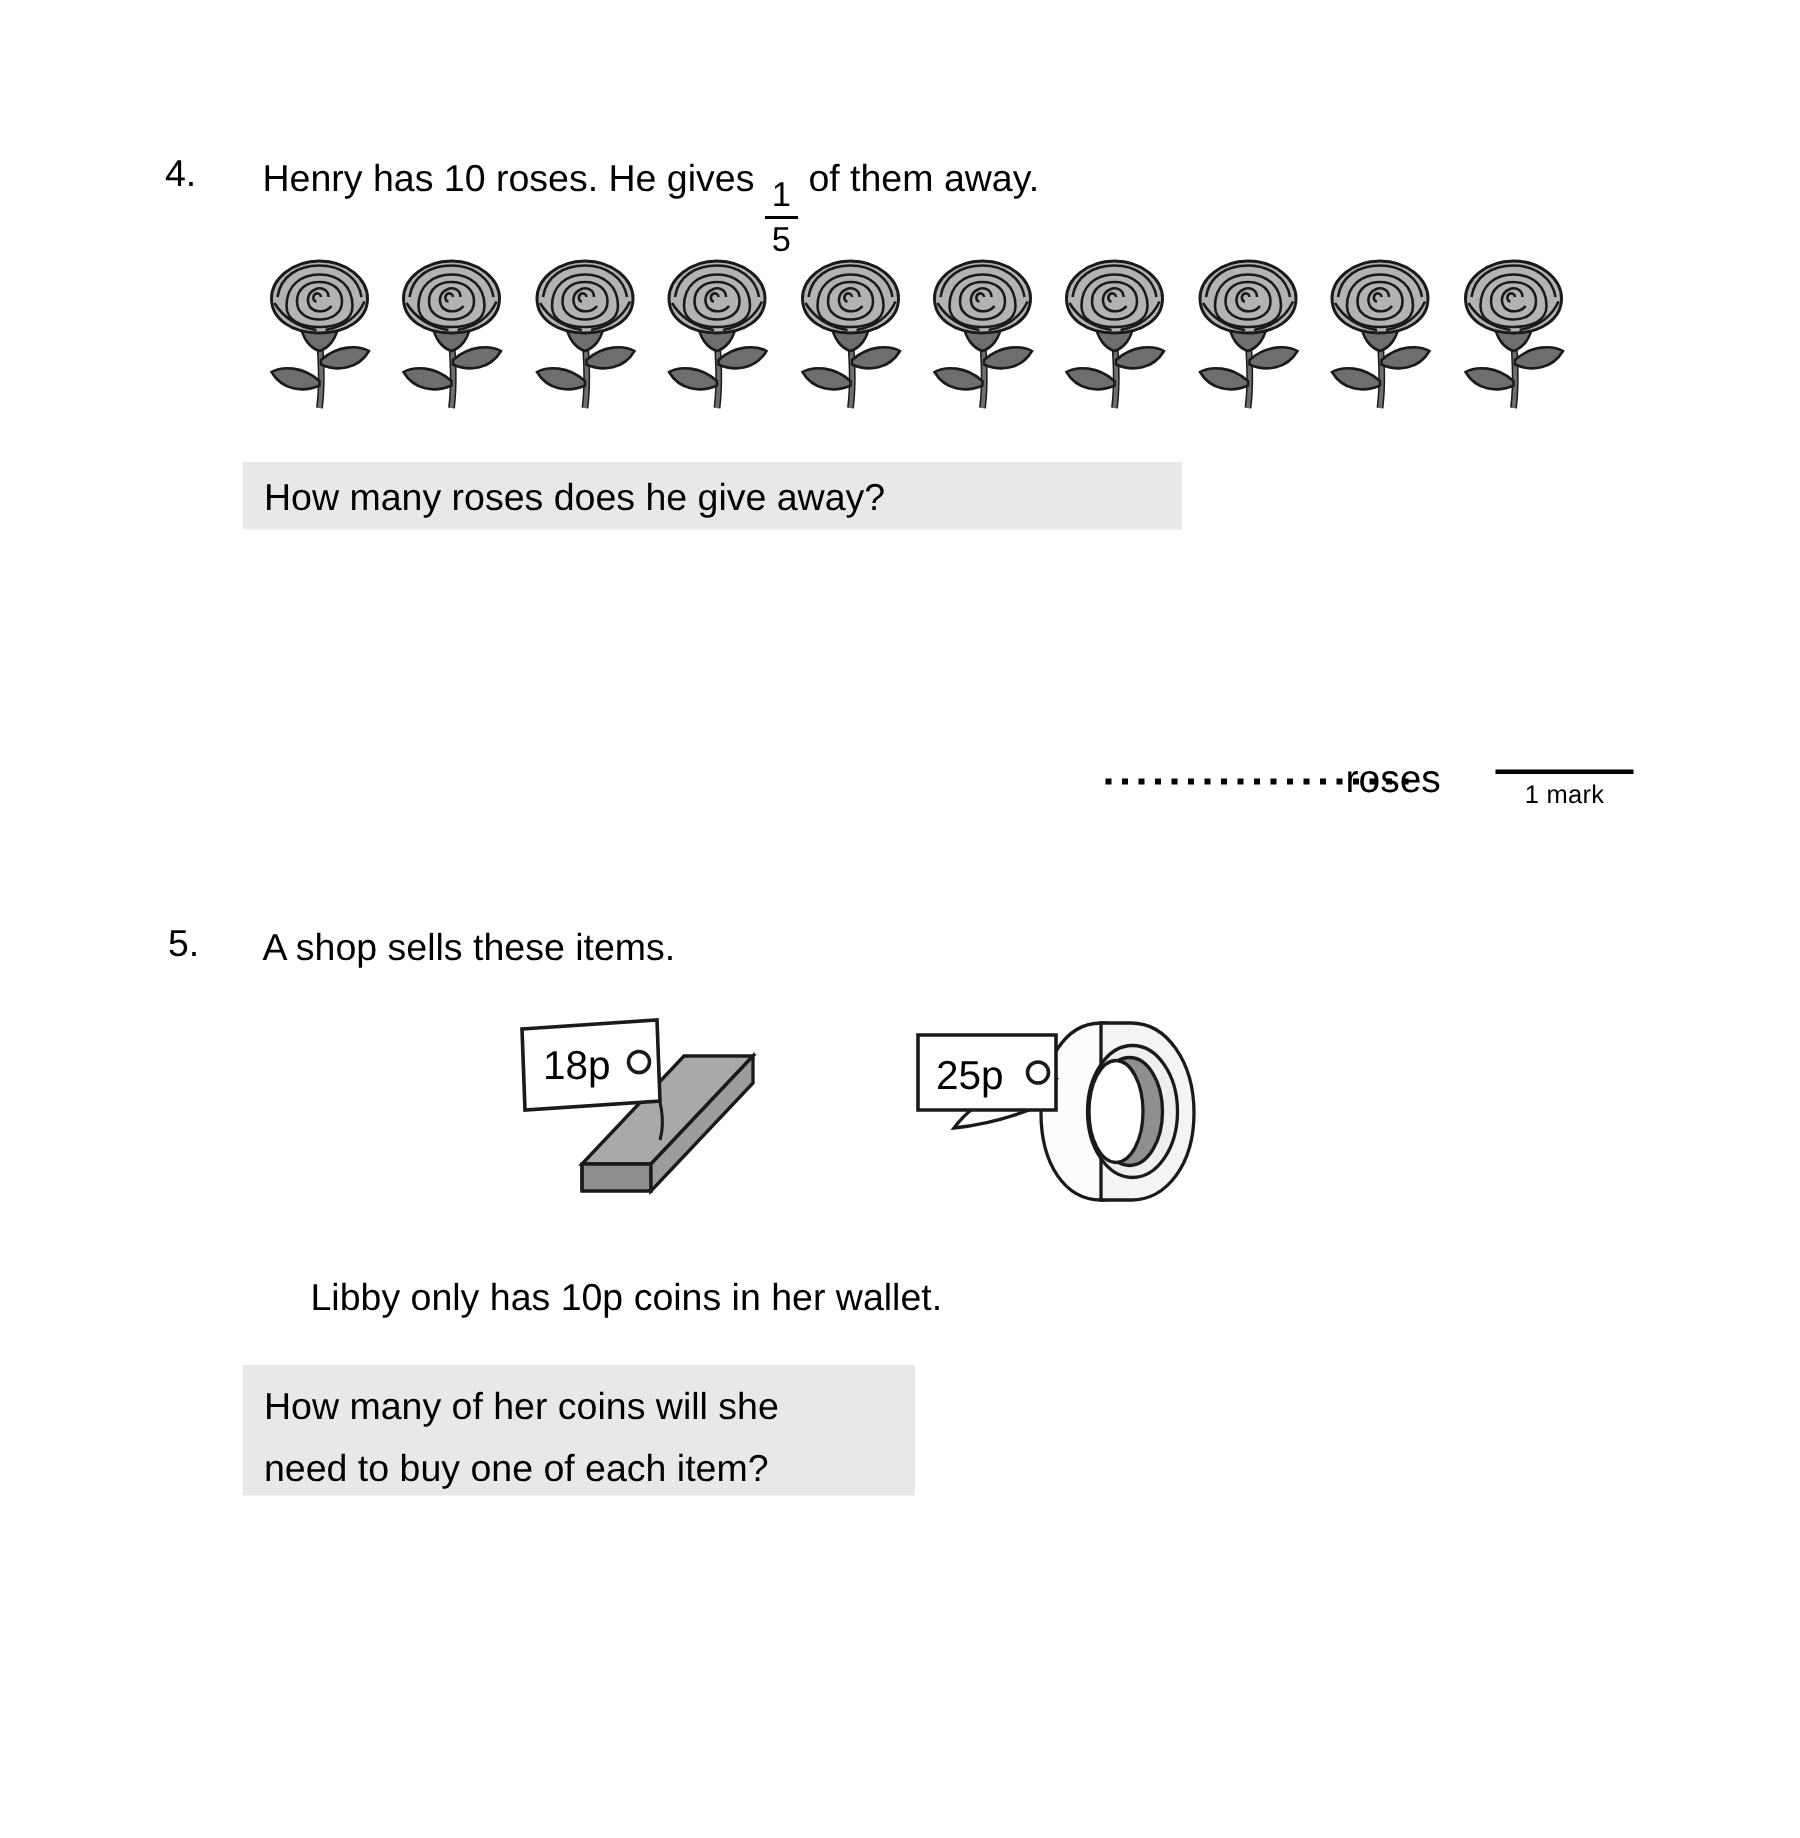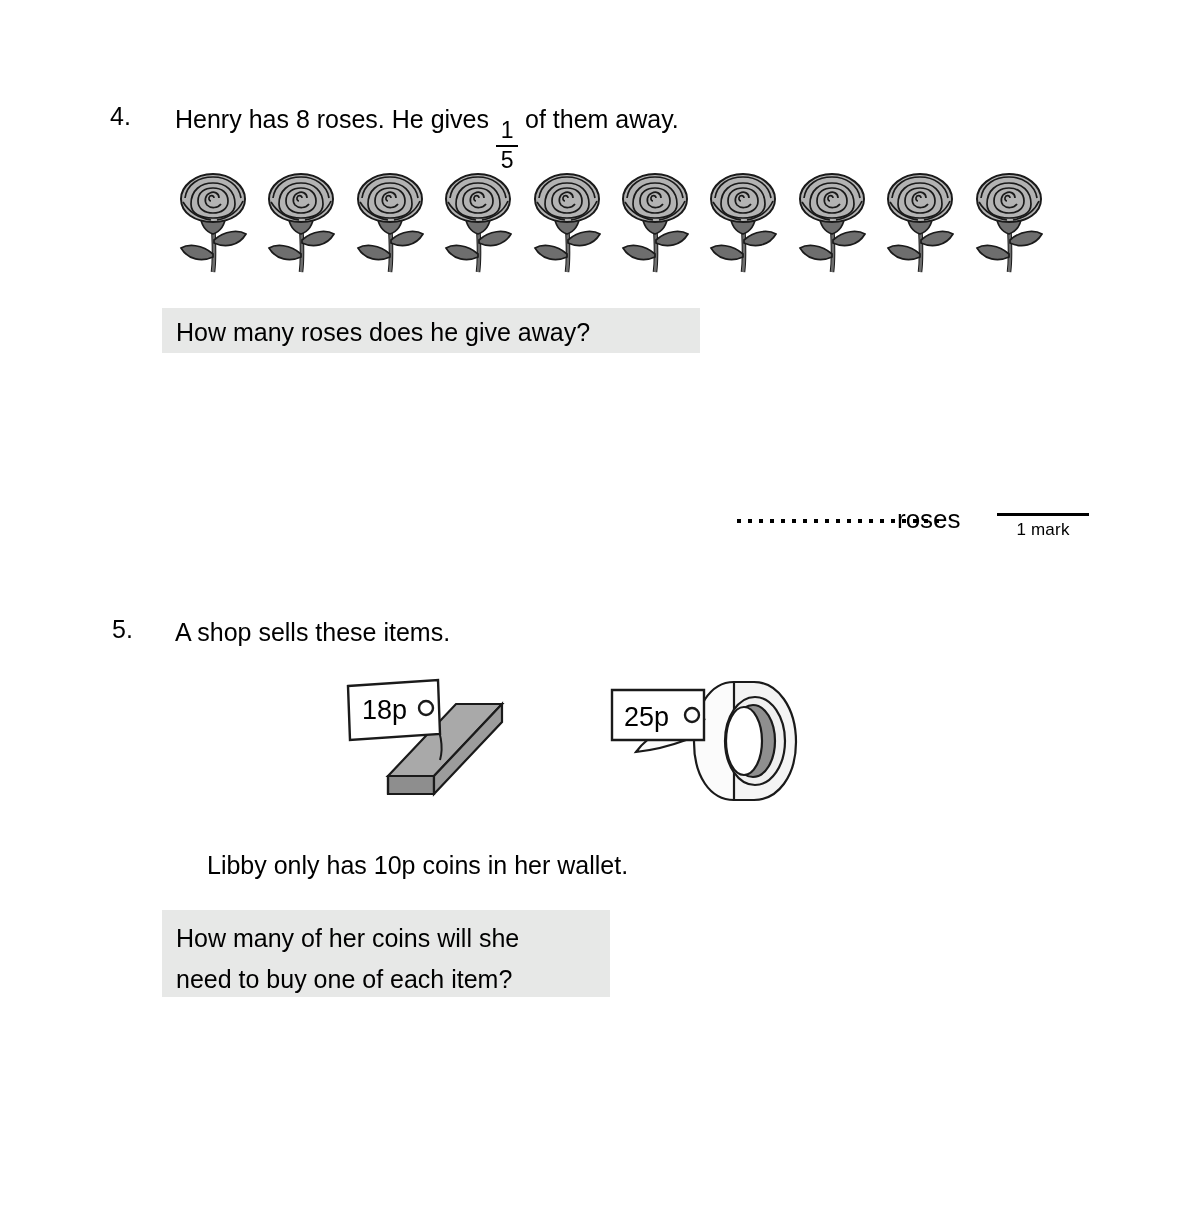--- a/index.html
+++ b/index.html
@@ -118,21 +118,21 @@
   }
 </style>
 </head>
 <body>
 
 <div class="page">
 
   <div class="qnum" style="left:110px; top:104px;">4.</div>
 
   <div class="qtext" style="left:175px; top:104px;">
-    <span>Henry has 8 roses.  He gives</span><span class="frac">
+    <span>Henry has 10 roses.  He gives</span><span class="frac">
         <span class="num">1</span>
         <span class="bar"></span>
         <span class="den">5</span>
       </span><span>of them away.</span>
   </div>
 
   <div class="roses" id="roses-row" style="left: 173px; top: 168px; gap: 8.4px;">
       <svg width="80" height="108" viewBox="0 0 80 108" class="rose">
         <path d="M40,56 C41,72 42,88 40,104" fill="none" stroke="#1a1a1a" stroke-width="4.6"></path>
         <path d="M40,56 C41,72 42,88 40,104" fill="none" stroke="#6e6e6e" stroke-width="2.6"></path>
@@ -278,21 +278,21 @@
         <path d="M12,30 C14,16 26,9 40,9 C54,9 66,17 68,30" fill="none" stroke="#1a1a1a" stroke-width="1.7"></path>
         <path d="M18,36 C18,22 28,15 40,15 C53,15 62,23 62,36 C62,46 52,50 40,50 C28,50 18,46 18,36 Z" fill="none" stroke="#1a1a1a" stroke-width="1.7"></path>
         <path d="M25,33 C25,24 32,20 40,20 C49,20 55,25 55,33 C55,41 48,45 40,45 C32,45 25,41 25,33 Z" fill="none" stroke="#1a1a1a" stroke-width="1.7"></path>
         <path d="M46,30 C46,25 41,23 37,25 C32,27 31,33 34,37 C38,41 45,40 48,36" fill="none" stroke="#1a1a1a" stroke-width="1.7"></path>
         <path d="M41,30 C41,28 39,27 37,28 C35,30 36,33 38,33" fill="none" stroke="#1a1a1a" stroke-width="1.7"></path>
         <path d="M10,34 C16,44 26,50 38,52" fill="none" stroke="#1a1a1a" stroke-width="1.7"></path>
         <path d="M70,33 C65,44 55,50 44,52" fill="none" stroke="#1a1a1a" stroke-width="1.7"></path>
       </svg>
     </div>
 
-  <div class="hl" style="left:162px; top:308px; width:538px; height:45px; padding:4px 14px 0 14px;">
+  <div class="hl" style="left:162px; top:308px; width:626px; height:45px; padding:4px 14px 0 14px;">
     <span>How many roses does he give away?</span>
   </div>
 
   <div class="dots" id="answer-dots" style="left:737px; top:519px;">
       <i></i>
       <i></i>
       <i></i>
       <i></i>
       <i></i>
       <i></i>

